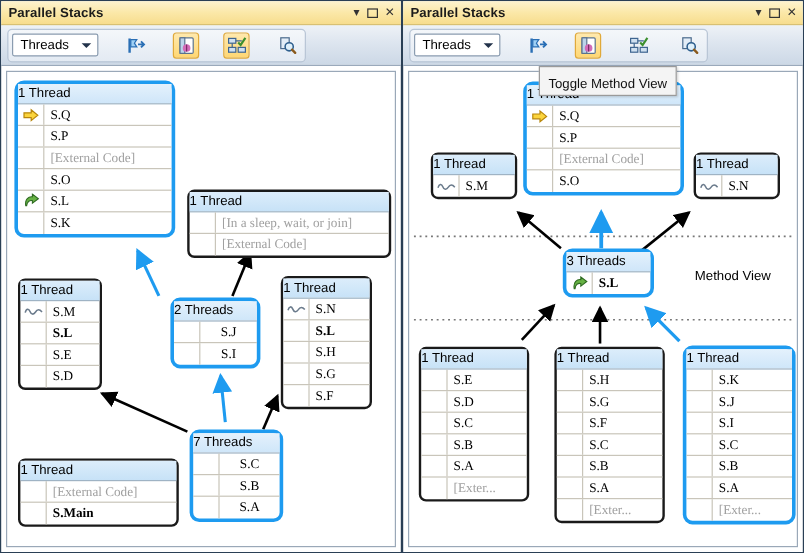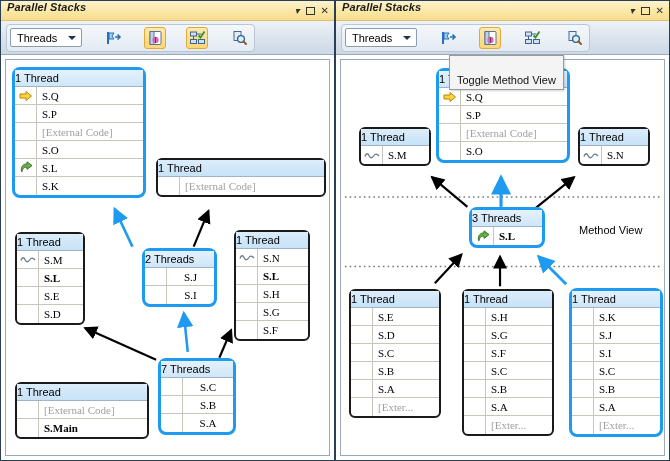--- a/index.html
+++ b/index.html
@@ -6,21 +6,21 @@
   body{width:670px;height:461px;font-family:"Liberation Sans",sans-serif;font-size:11px;color:#000;overflow:hidden;}
   .screen{position:relative;width:670px;height:461px;}
 
   
   .panel{position:absolute;top:0;height:461px;width:335px;box-sizing:border-box;background:#fff;border:1px solid #2a3f55;}
   .panel-left{left:0;}
   .panel-right{left:335px;}
 
   .titlebar{position:relative;height:20px;box-sizing:border-box;
     background:linear-gradient(to bottom,#fdf3cf 0%,#fbe8a8 50%,#f7dd8e 100%);
-    border-bottom:1px solid #d8c074;display:flex;align-items:flex-start;padding:0 6px;font-style:italic;}
+    border-bottom:1px solid #d8c074;display:flex;align-items:center;padding:0 6px;}
   .titlebar .title{font-weight:bold;font-size:11px;color:#1b1b1b;letter-spacing:0.1px;}
   .win-btns{position:absolute;right:5px;top:0;height:20px;display:flex;align-items:center;gap:6px;}
   .win-btns span{font-size:10px;line-height:10px;color:#333;cursor:default;}
   .wb-caret{font-size:8px;}
   .wb-max{display:inline-block;width:9px;height:8px;border:1.4px solid #333;box-sizing:border-box;}
   .wb-close{font-family:"DejaVu Sans",sans-serif;font-size:12px;font-weight:bold;}
 
   .toolbar{height:34px;box-sizing:border-box;
     background:linear-gradient(to bottom,#eef2f7 0%,#dde5ef 45%,#ccd8e6 100%);
     border-bottom:1px solid #9aa9bb;display:flex;align-items:center;padding:0 5px;}
@@ -53,21 +53,21 @@
     display:flex;align-items:center;justify-content:center;box-sizing:border-box;}
   .lbl{padding-left:5px;font-size:11px;white-space:nowrap;overflow:hidden;}
   .lbl.dim{color:#a0a0a0;}
   .lbl.bold{font-weight:bold;}
   .lbl.ctr{flex:1;text-align:center;padding-left:0;}
 
   svg.icon{display:block;}
 
   .mv-label{position:absolute;font-size:11px;color:#000;margin-left:26px;}
   .tooltip{position:absolute;box-sizing:border-box;background:#f4f4f4;border:1px solid #9a9a9a;
-    padding:18px 7px 3px;font-size:11px;color:#111;white-space:nowrap;box-shadow:1px 1px 2px rgba(0,0,0,.18);}
+    padding:8px 7px 3px;font-size:11px;color:#111;white-space:nowrap;box-shadow:1px 1px 2px rgba(0,0,0,.18);}
 
   .conn{position:absolute;left:0;top:0;width:100%;height:100%;pointer-events:none;}
 </style>
 </head>
 <body>
 
 <div class="screen">
 
   <div class="panel panel-left">
 
@@ -178,20 +178,24 @@
             <div class="row">
               <div class="gutter"></div>
               <div class="lbl">S.K</div>
             </div>
           </div>
         </div>
 
         <div class="node black" style="left:150px;top:98px;width:170px;">
           <div class="hdr">1 Thread</div>
           <div class="rows">
+            <div class="row">
+              <div class="gutter"></div>
+              <div class="lbl dim">[In a sleep, wait, or join]</div>
+            </div>
             <div class="row">
               <div class="gutter"></div>
               <div class="lbl dim">[External Code]</div>
             </div>
           </div>
         </div>
 
         <div class="node black" style="left:9px;top:172px;width:70px;">
           <div class="hdr">1 Thread</div>
           <div class="rows">

